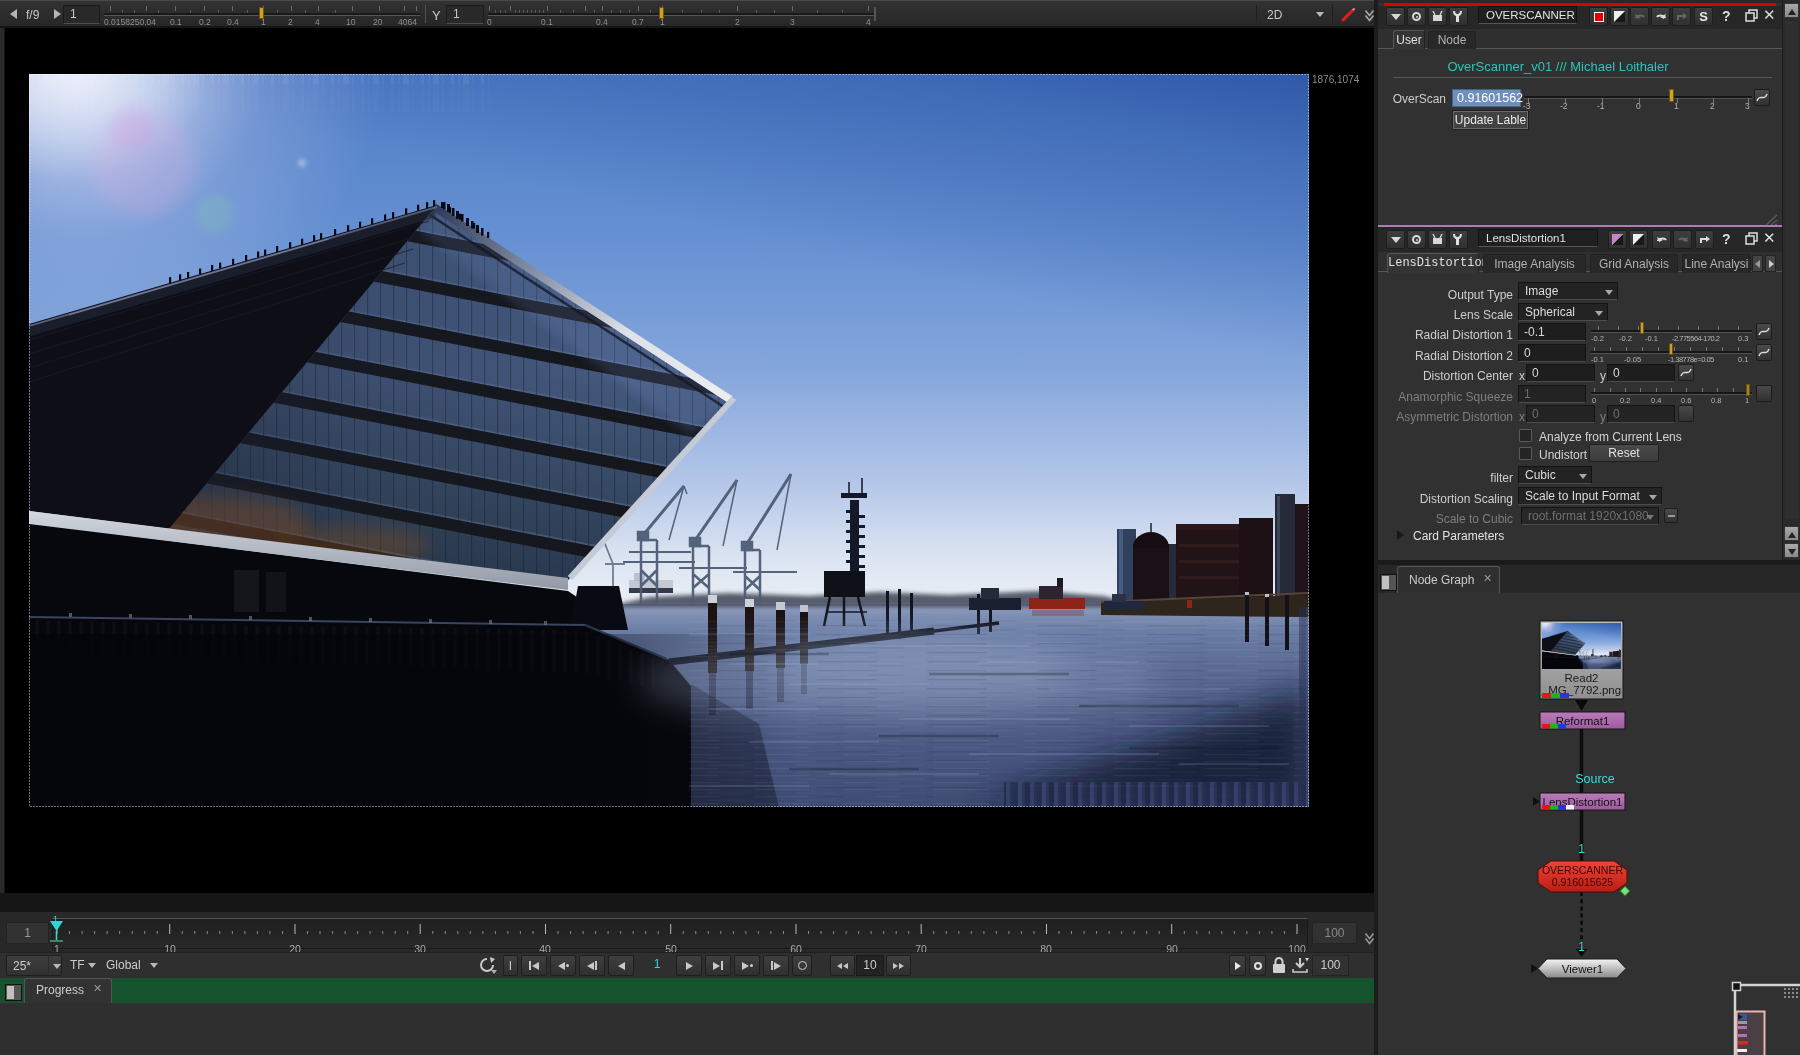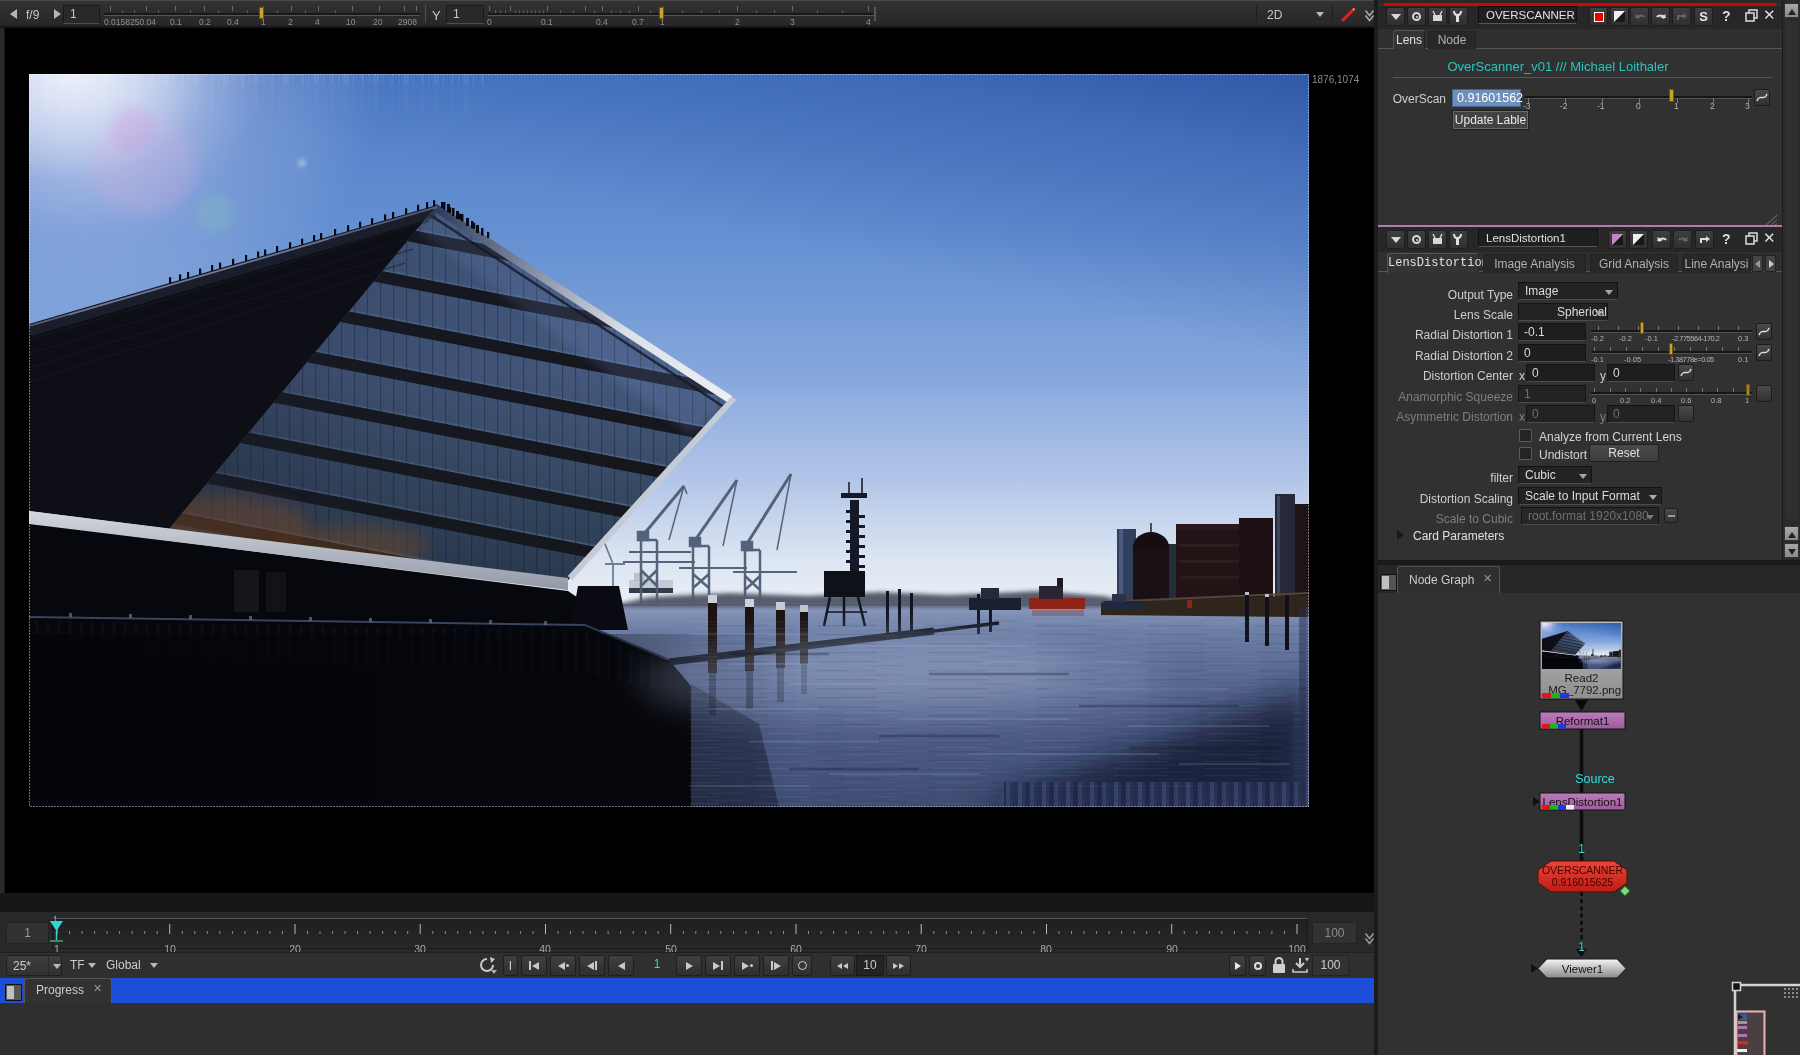--- a/index.html
+++ b/index.html
@@ -25,21 +25,21 @@
 
 #vtime{left:0;top:912px;width:1378px;height:40px;background:#282828;}
 
 #vtrans{left:0;top:952px;width:1378px;height:26px;background:#2f2f2f;border-top:1px solid #202020;}
 .pbtn{position:absolute;top:2px;height:21px;background:linear-gradient(#3f3f3f,#2f2f2f);border:1px solid #1f1f1f;border-radius:2px;display:flex;align-items:center;justify-content:center;gap:1px;}
 .pg{width:0;height:0;}
 .pg.l{border-top:4.5px solid transparent;border-bottom:4.5px solid transparent;border-right:7px solid #c8c8c8;}
 .pg.r{border-top:4.5px solid transparent;border-bottom:4.5px solid transparent;border-left:7px solid #c8c8c8;}
 .pg.bar{width:2px;height:9px;background:#c8c8c8;border:0;}
 
-#vprog{left:0;top:978px;width:1414px;height:77px;background:#1d4ed8;}
+#vprog{left:0;top:978px;width:1414px;height:77px;background:#14532d;}
 
 #right{left:1378px;top:0;width:422px;height:1055px;background:#2f2f2f;}
 .hbtn{position:absolute;top:2px;width:19px;height:19px;background:linear-gradient(#3e3e3e,#303030);border:1px solid #1e1e1e;border-radius:2px;display:flex;align-items:center;justify-content:center;}
 .field{position:absolute;background:#1f1f1f;border:1px solid #121212;border-bottom-color:#555;color:#e2e2e2;font-size:11.5px;line-height:16px;padding-left:7px;white-space:nowrap;overflow:hidden;}
 .tab{position:absolute;border:1px solid #222;border-bottom:none;border-radius:3px 3px 0 0;font-size:12px;text-align:center;}
 .tab.on{background:#343434;color:#e0e0e0;border-color:#555 #222 transparent #555;}
 .tab.off{background:#282828;color:#b0b0b0;}
 .plabel{position:absolute;color:#cdcdcd;font-size:12px;text-align:right;}
 .plabel.dis{color:#7e7e7e;}
 .pfield{position:absolute;height:18px;background:#1e1e1e;border:1px solid #141414;border-bottom-color:#4c4c4c;color:#d8d8d8;font-size:12px;line-height:16px;padding-left:5px;}
@@ -86,21 +86,21 @@
       <div class="tick" style="left:416px;"></div>
   <div class="slab" style="left:104px;">0.0158250.04</div>
   <div class="slab" style="left:170px;">0.1</div>
   <div class="slab" style="left:199px;">0.2</div>
   <div class="slab" style="left:227px;">0.4</div>
   <div class="slab" style="left:261px;">1</div>
   <div class="slab" style="left:288px;">2</div>
   <div class="slab" style="left:315px;">4</div>
   <div class="slab" style="left:346px;">10</div>
   <div class="slab" style="left:373px;">20</div>
-  <div class="slab" style="left:398px;">2908</div>
+  <div class="slab" style="left:398px;">4064</div>
   <div class="shandle" style="left:259px;"></div>
   <div class="abs" style="left:425px;top:4px;width:1px;height:18px;background:#525252;"></div>
   <div class="tlab" style="left:432px;font-size:13px;">Y</div>
   <div class="tbox" style="left:446px;width:38px;">1</div>
   <div class="sline" style="left:488px;width:388px;"></div>
   <div class="tick" style="left:489px;"></div>
       <div class="tick2" style="left:495px;"></div>
       <div class="tick2" style="left:500px;"></div>
       <div class="tick2" style="left:505px;"></div>
       <div class="tick" style="left:510px;"></div>
@@ -675,21 +675,21 @@
         </div>
     <div class="hbtn" style="left:316px;top:7px;">
           <span style="color:#e8e8e8;font-weight:bold;font-size:13px;">S</span>
         </div>
     <div class="abs" style="left:344px;top:8px;color:#ddd;font-weight:bold;font-size:14px;">?</div>
     <svg class="abs" style="left:367px;top:9px;" width="14" height="13">
           <rect x="4" y="1" width="8" height="8" fill="none" stroke="#ddd" stroke-width="1.5"></rect>
           <rect x="1" y="4" width="8" height="8" fill="#272727" stroke="#ddd" stroke-width="1.5"></rect>
         </svg>
     <div class="abs" style="left:385px;top:6px;color:#ddd;font-size:15px;">✕</div>
-    <div class="tab on" style="left:15px;top:30px;width:32px;height:19px;line-height:18px;">Lens</div>
+    <div class="tab on" style="left:15px;top:30px;width:32px;height:19px;line-height:18px;">User</div>
     <div class="tab off" style="left:50px;top:31px;width:48px;height:18px;line-height:17px;">Node</div>
     <div class="abs" style="left:40px;top:59px;width:280px;text-align:center;color:#2ac4be;font-size:13px;">OverScanner_v01 /// Michael Loithaler</div>
     <div class="abs" style="left:15px;top:77px;width:379px;height:1px;background:#565656;"></div>
     <div class="plabel" style="left:0;top:92px;width:68px;">OverScan</div>
     <div class="abs" style="left:74px;top:89px;width:69px;height:18px;background:#6e8fbc;border:1px solid #46628c;color:#fff;font-size:12.5px;line-height:16px;padding-left:4px;">0.91601562</div>
     <div class="psline" style="left:146px;top:96px;width:228px;"></div>
     <div class="ptick" style="left:150px;top:98px;"></div>
         <div class="ptick" style="left:187px;top:98px;"></div>
         <div class="ptick" style="left:224px;top:98px;"></div>
         <div class="ptick" style="left:261px;top:98px;"></div>
@@ -784,21 +784,21 @@
     <div class="abs" style="left:374px;top:28px;width:11px;height:17px;background:#444;border:1px solid #222;">
           <span class="tri-l" style="position:absolute;left:2px;top:4px;border-right-color:#999;border-right-width:5px;border-top-width:4px;border-bottom-width:4px;"></span>
         </div>
     <div class="abs" style="left:387px;top:28px;width:11px;height:17px;background:#444;border:1px solid #222;">
           <span class="tri-r" style="position:absolute;left:3px;top:4px;border-left-color:#ccc;border-left-width:5px;border-top-width:4px;border-bottom-width:4px;"></span>
         </div>
 
     <div class="plabel" style="left:0;top:61px;width:135px;">Output Type</div>
     <div class="drop" style="left:140px;top:55px;width:100px;">Image<span class="tri-d"></span></div>
     <div class="plabel" style="left:0;top:81px;width:135px;">Lens Scale</div>
-    <div class="drop" style="left:140px;top:76px;width:90px;text-align:right;">Spherical<span class="tri-d"></span></div>
+    <div class="drop" style="left:140px;top:76px;width:90px;">Spherical<span class="tri-d"></span></div>
     <div class="plabel" style="left:0;top:101px;width:135px;">Radial Distortion 1</div>
     <div class="pfield" style="left:140px;top:96px;width:68px;">-0.1</div>
     <div class="psline" style="left:213px;top:103px;width:161px;"></div>
     <div class="ptick" style="left:220px;top:99px;height:4px;"></div>
         <div class="ptick" style="left:240px;top:99px;height:4px;"></div>
         <div class="ptick" style="left:260px;top:99px;height:4px;"></div>
         <div class="ptick" style="left:280px;top:99px;height:4px;"></div>
         <div class="ptick" style="left:300px;top:99px;height:4px;"></div>
         <div class="ptick" style="left:320px;top:99px;height:4px;"></div>
         <div class="ptick" style="left:340px;top:99px;height:4px;"></div>

